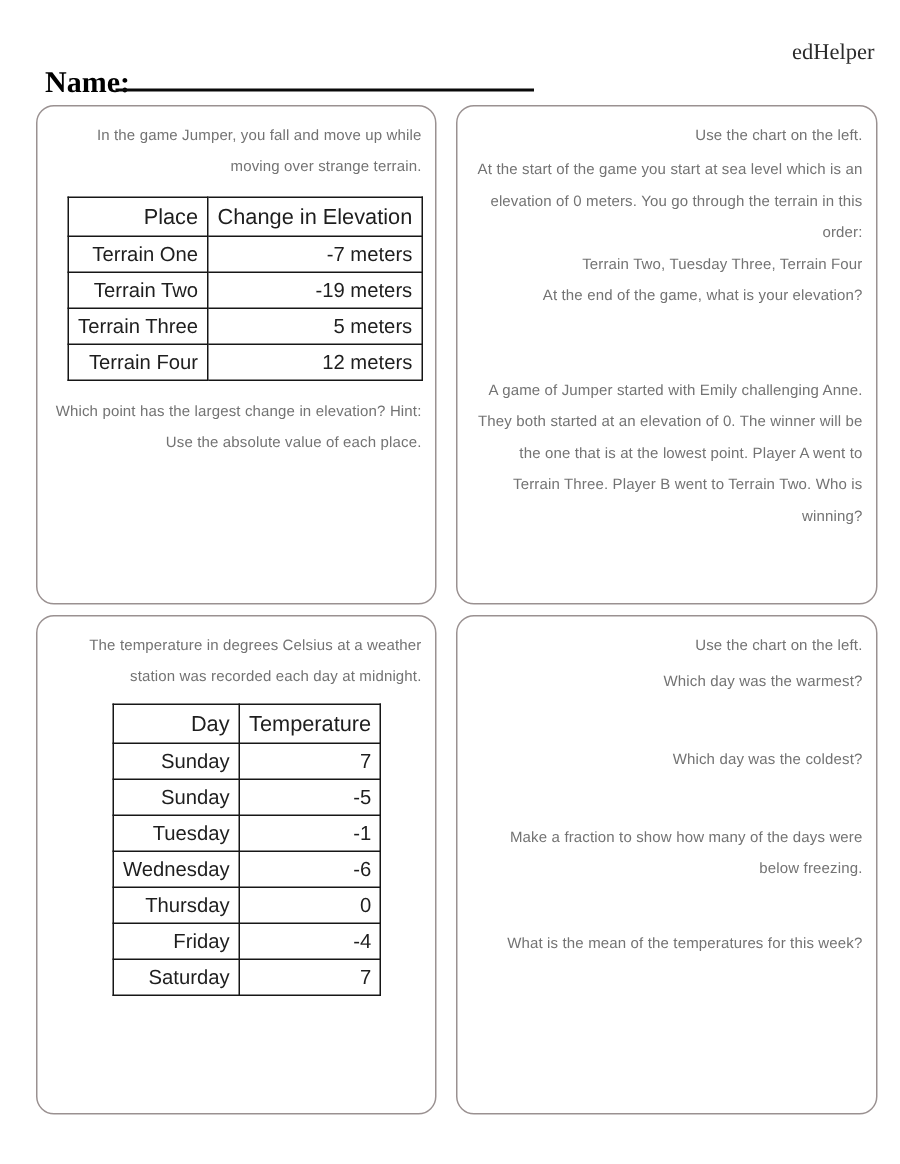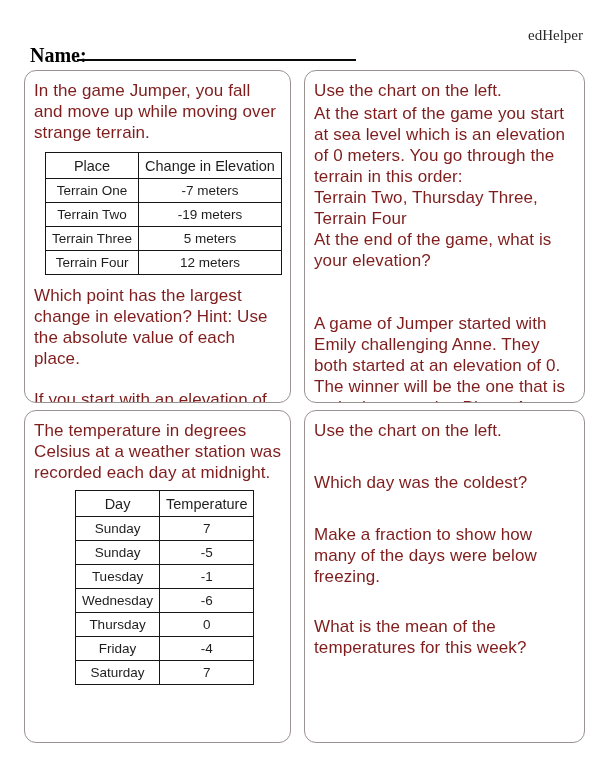--- a/index.html
+++ b/index.html
@@ -49,35 +49,36 @@
     background: #ffffff;
     padding: 9px 9px 6px 9px;
     overflow: hidden;
   }
   .box1 { left: 24px;  top: 70px;  width: 267px; height: 333px; }
   .box2 { left: 304px; top: 70px;  width: 281px; height: 333px; }
   .box3 { left: 24px;  top: 410px; width: 267px; height: 333px; }
   .box4 { left: 304px; top: 410px; width: 281px; height: 333px; }
   .txt {
     margin: 0;
-    font-size: 17px;
+    font-size: 10px;
     line-height: 21px;
     letter-spacing: 0.1px;
-    color: #7f1d1d;
+    color: #737373;
+    text-align: right;
   }
   .ptable {
     border-collapse: collapse;
     margin-top: 9px;
   }
   .t1 { margin-left: 11px; }
   .t2 { margin-left: 41px; margin-top: 7px; }
   .ptable th, .ptable td {
     border: 1.5px solid #161616;
     font-weight: normal;
-    text-align: center;
+    text-align: right;
     padding: 0 6px;
     white-space: nowrap;
   }
   .ptable th { height: 25px; font-size: 14.5px; }
   .ptable td { height: 23px; font-size: 13.5px; }
   .t1 .c1 { width: 80px; }
   .t1 .c2 { width: 132px; }
   .t2 .c1 { width: 70px; }
   .t2 .c2 { width: 80px; }
   .mt10 { margin-top: 10px; }
@@ -119,28 +120,27 @@
           <td class="c1">Terrain Three</td>
           <td class="c2">5 meters</td>
         </tr>
         <tr>
           <td class="c1">Terrain Four</td>
           <td class="c2">12 meters</td>
         </tr>
       </tbody>
     </table>
     <p class="txt mt10">Which point has the largest change in elevation? Hint: Use the absolute value of each place.</p>
-    <p class="txt mt20">If you start with an elevation of 0 and you go to Terrain Four, then what is your current elevation?</p>
   </section>
 
   <section class="box box2">
     <p class="txt">Use the chart on the left.</p>
     <div class="mt2">
       <p class="txt">At the start of the game you start at sea level which is an elevation of 0 meters. You go through the terrain in this order:</p>
-      <p class="txt">Terrain Two, Thursday Three, Terrain Four</p>
+      <p class="txt">Terrain Two, Tuesday Three, Terrain Four</p>
       <p class="txt">At the end of the game, what is your elevation?</p>
     </div>
     <p class="txt mt40">A game of Jumper started with Emily challenging Anne. They both started at an elevation of 0. The winner will be the one that is at the lowest point. Player A went to Terrain Three. Player B went to Terrain Two. Who is winning?</p>
   </section>
 
   <section class="box box3">
     <p class="txt">The temperature in degrees Celsius at a weather station was recorded each day at midnight.</p>
     <table class="ptable t2">
       <thead>
         <tr>
@@ -176,18 +176,19 @@
         <tr>
           <td class="c1">Saturday</td>
           <td class="c2">7</td>
         </tr>
       </tbody>
     </table>
   </section>
 
   <section class="box box4">
     <p class="txt">Use the chart on the left.</p>
+    <p class="txt mt3">Which day was the warmest?</p>
     <p class="txt mt31">Which day was the coldest?</p>
     <p class="txt mt31">Make a fraction to show how many of the days were below freezing.</p>
     <p class="txt mt29">What is the mean of the temperatures for this week?</p>
   </section>
 
 </div>
 
 </body></html>

